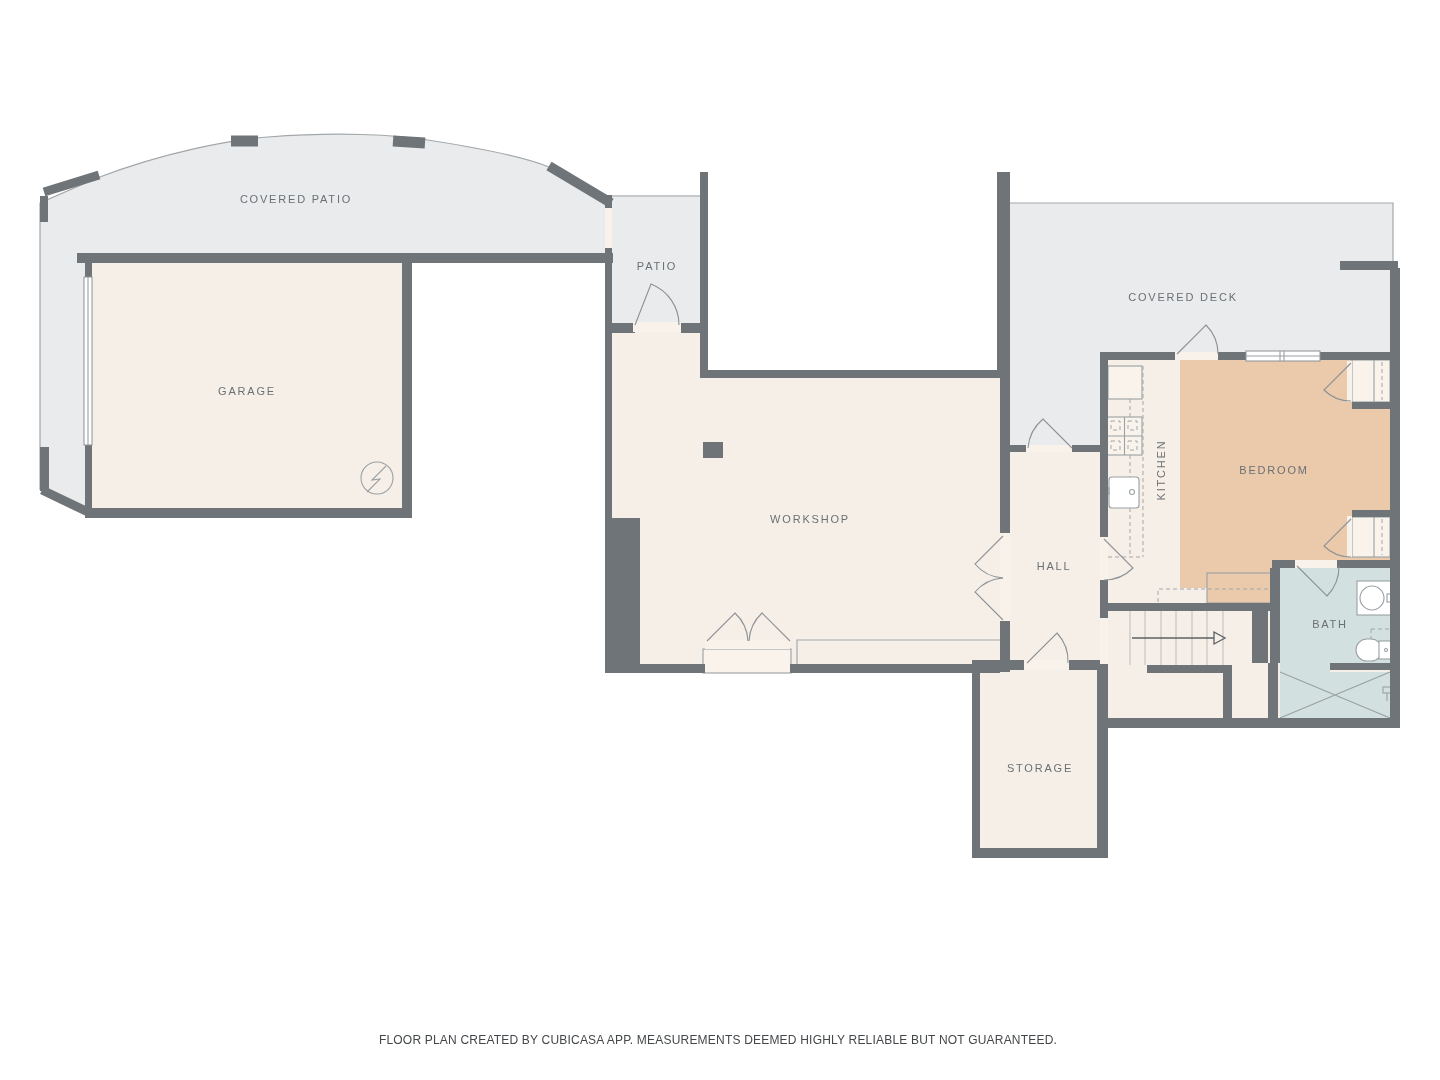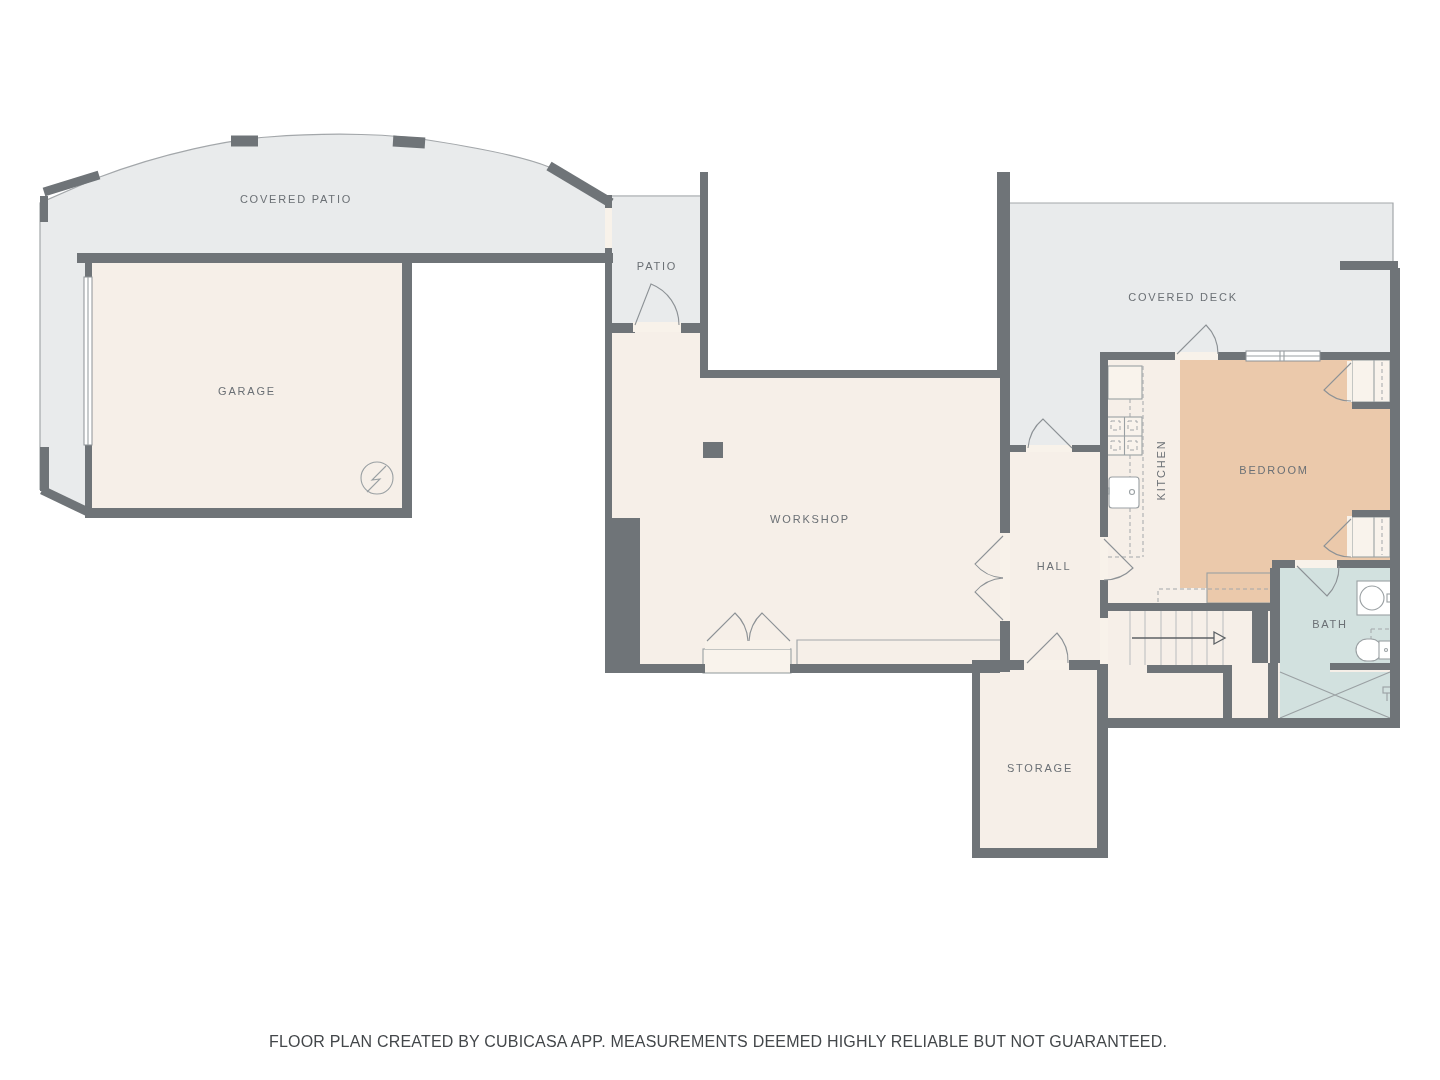--- a/index.html
+++ b/index.html
@@ -20,21 +20,21 @@
   .fixw{stroke:#9aa0a3;stroke-width:1.1;fill:#ffffff;}
   .dash{stroke:#a3a7aa;stroke-width:1;fill:none;stroke-dasharray:4 3;}
   .door{stroke:#8d9296;stroke-width:1.1;fill:none;}
   .thr{fill:#f8f2ea;}
   .win{fill:#ffffff;stroke:#8d9296;stroke-width:1;}
   .tread{stroke:#b9bcbe;stroke-width:1;}
   .arrow{stroke:#5c6165;stroke-width:1.3;fill:none;}
   .lbl{font-family:"Liberation Sans",sans-serif;font-size:11px;letter-spacing:1.8px;
        fill:#6b7075;text-anchor:middle;}
   .footer{position:absolute;left:0;top:1033px;width:100%;text-align:center;
-          font-size:16px;letter-spacing:0.2px;color:#43474a;}
+          font-size:12px;letter-spacing:0.2px;color:#43474a;}
 </style>
 </head>
 <body>
 
 <div class="stage">
 <svg width="1440" height="1080" viewBox="0 0 1440 1080">
 
   <g>
     <path class="outdoor" d="M 40 203 L 97 178 C 165 152 230 140 268 137 C 335 132 395 134 434 141 C 472 147 522 156 549 167 L 611 204 L 611 263 L 92 263 L 92 508 L 89 513 L 40 490 Z"></path>
     <rect class="outdoor" x="612" y="195" width="88" height="138"></rect>

